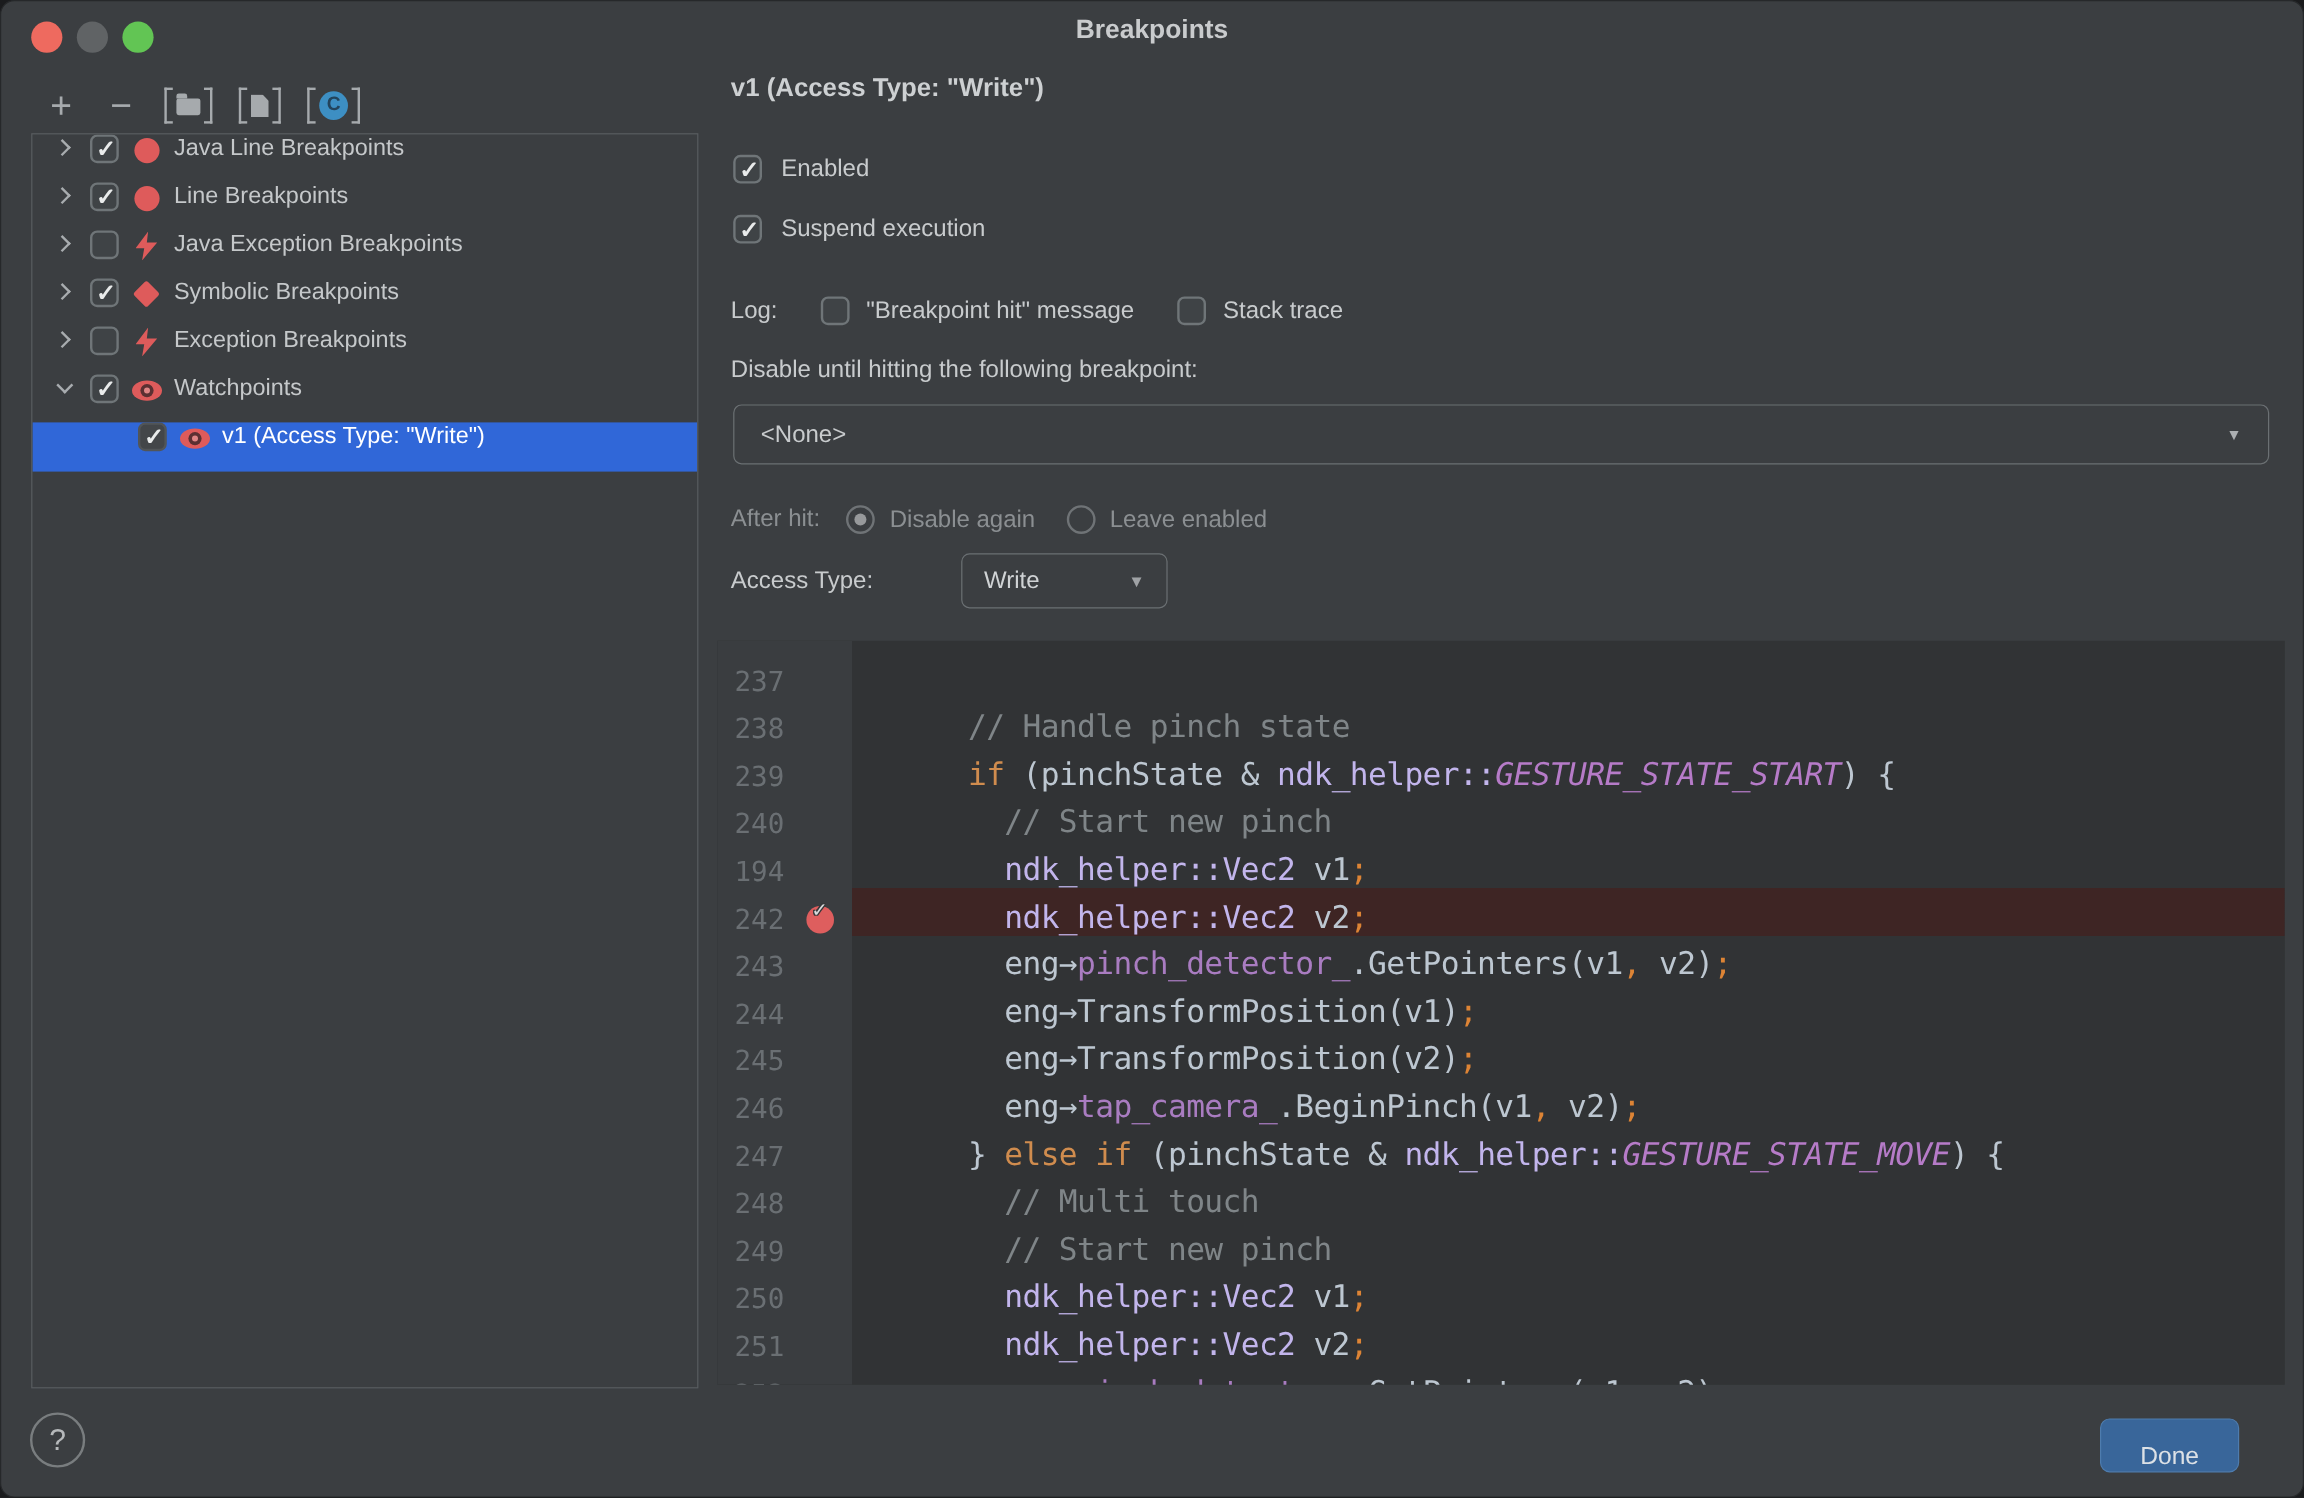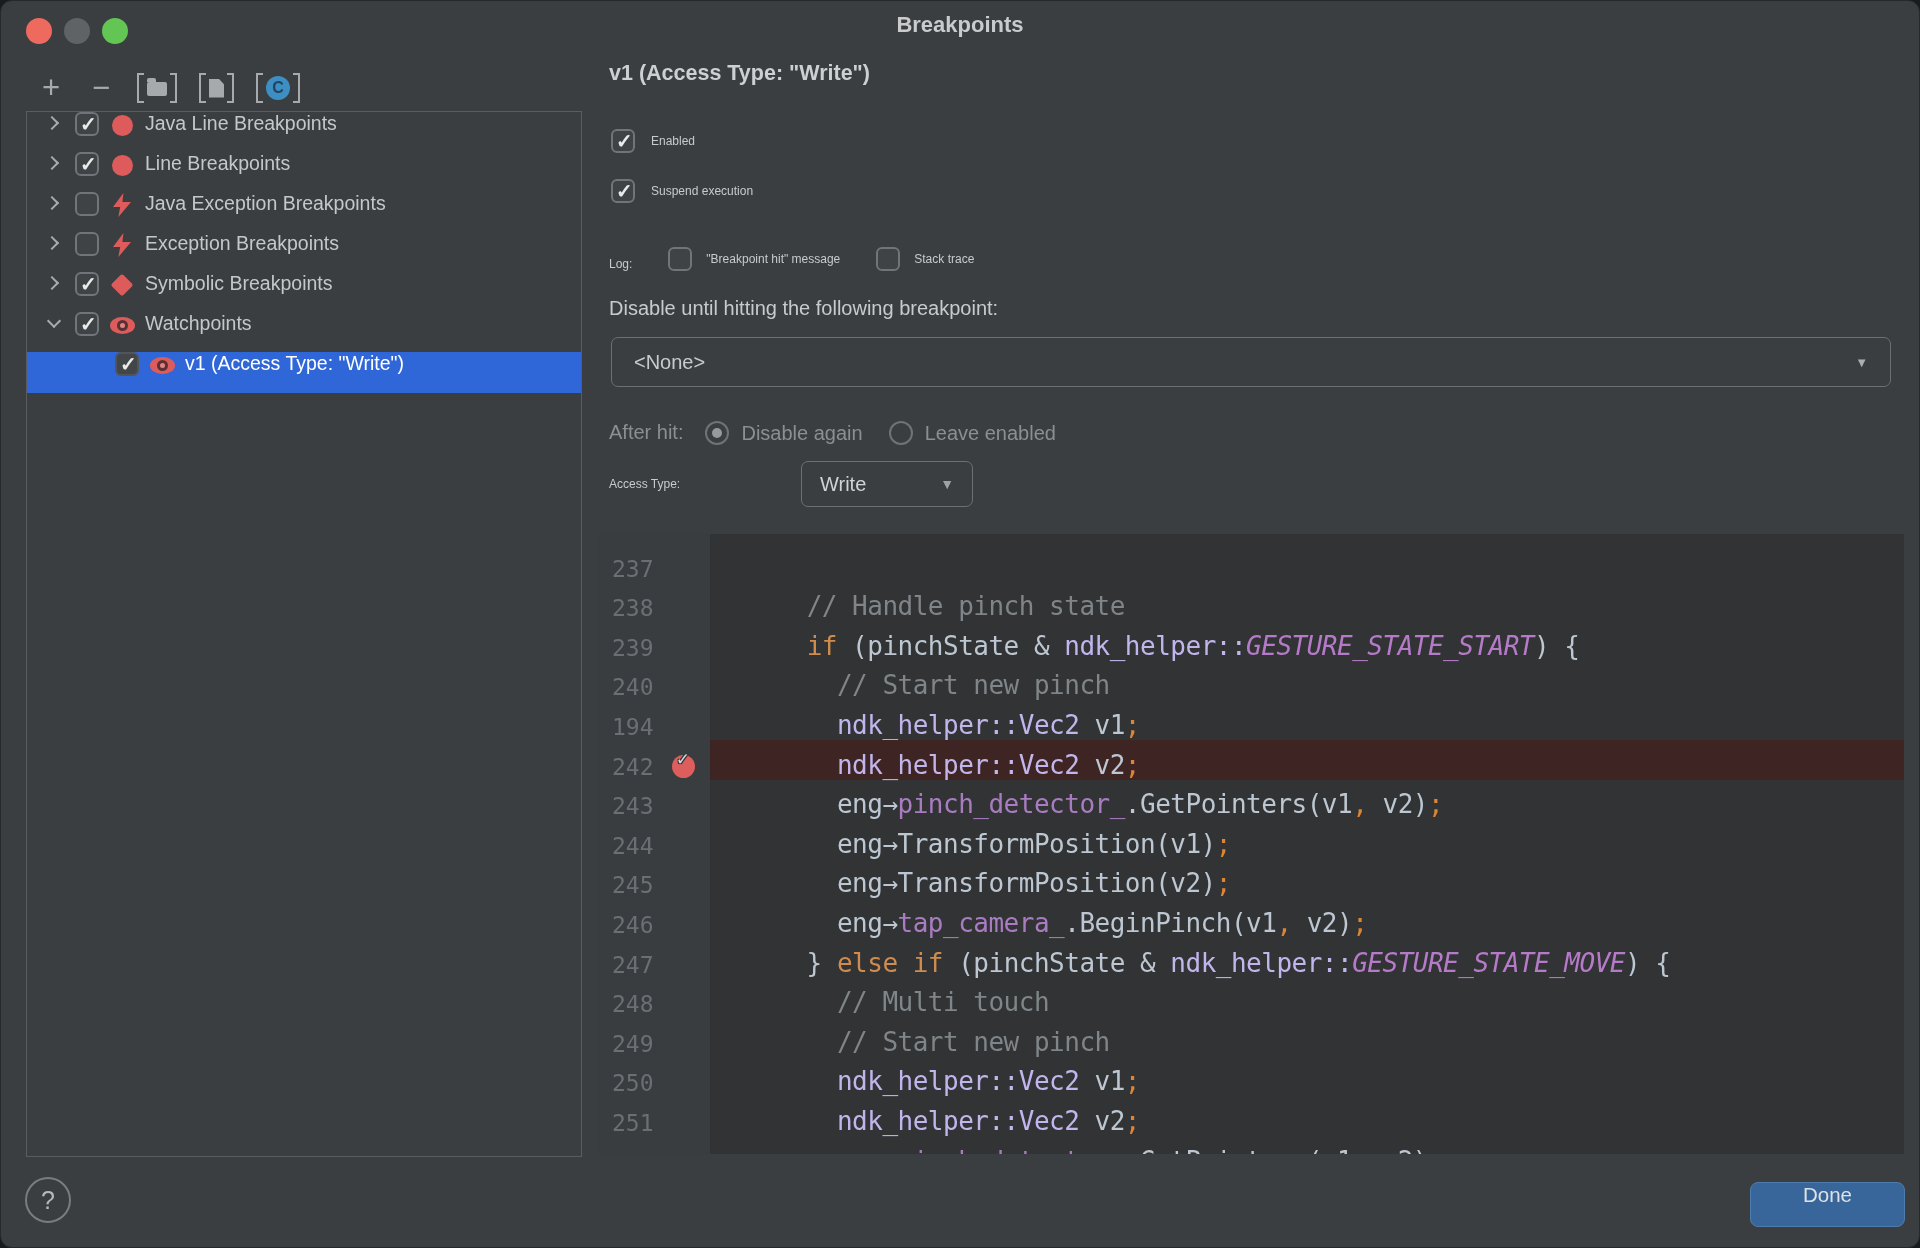--- a/index.html
+++ b/index.html
@@ -52,21 +52,21 @@
   .ic-diamond{width:16px;height:16px;background:#DE5B5B;transform:rotate(45deg);border-radius:2px;}
   .ic-eye{width:25px;height:17px;background:#DE5B5B;border-radius:50%;position:relative;}
   .ic-eye::before{content:"";position:absolute;left:7px;top:3px;width:11px;height:11px;border-radius:50%;background:#5b3032;}
   .ic-eye::after{content:"";position:absolute;left:10px;top:6px;width:5px;height:5px;border-radius:50%;background:#DE8585;}
   .tlabel{font-size:19.5px;color:#C5C8CA;white-space:nowrap;}
   
   .detail{position:absolute;left:608px;top:0;width:1295px;}
   .detail-title{position:absolute;top:60px;left:0;font-size:21.5px;font-weight:bold;color:#CDD0D2;white-space:nowrap;}
   .toggle-rows{position:absolute;top:128px;left:2px;display:flex;flex-direction:column;gap:26px;}
   .toggle-row{display:flex;align-items:center;gap:16px;}
-  .dlabel{font-size:12px;color:#C8CBCD;white-space:nowrap;}
+  .dlabel{font-size:20px;color:#C8CBCD;white-space:nowrap;}
   .row-log{position:absolute;top:246px;left:0;display:flex;align-items:flex-end;gap:20px;}
   .row-log .lead{margin-right:16px;}
   .log-opt{display:flex;align-items:center;gap:14px;margin-right:16px;}
   .row-disable-label{position:absolute;top:296px;left:0;font-size:20px;color:#C8CBCD;}
   .dropdown{position:absolute;top:336px;left:2px;width:1280px;height:50px;
     border:1.6px solid #6B7073;border-radius:7px;display:flex;align-items:center;
     padding:17px 22px;font-size:20px;color:#C8CBCD;}
   .caret{margin-left:auto;font-size:13px;color:#ACAFB2;}
   .row-afterhit{position:absolute;top:420px;left:0;display:flex;gap:12px;color:#8B8F92;font-size:20px;}
   .row-afterhit .lead{margin-right:10px;}
@@ -98,23 +98,23 @@
   .tk-kw{color:#D08C4E;}
   .tk-ns{color:#C2B5EC;}
   .tk-con{color:#B67BC8;font-style:italic;}
   .tk-fld{color:#A97CC1;}
   .tk-com{color:#7F8588;}
   .tk-pun{color:#DD8435;}
   
   .help-btn{position:absolute;left:24px;top:1176px;width:46px;height:46px;border-radius:50%;
     border:2px solid #797D7F;display:flex;align-items:center;justify-content:center;
     font-size:25px;color:#B6B9BB;}
-  .done-btn{position:absolute;left:1749px;top:1181px;width:155px;height:45px;
+  .done-btn{position:absolute;left:1749px;top:1181px;width:116px;height:45px;
     background:#39669A;border:1px solid #4E7CAE;border-radius:8px;
-    display:flex;align-items:flex-start;justify-content:center;
+    display:flex;align-items:flex-end;justify-content:center;
     font-size:20.5px;color:#DCE1E6;}
 </style>
 </head>
 <body>
 
 <div class="window">
 
   <div class="titlebar">
     <span class="tl red"></span>
     <span class="tl yellow"></span>
@@ -174,35 +174,35 @@
         <span class="cb"></span>
         <span class="icon-wrap">
           <span class="ic-lightning"></span>
         </span>
         <span class="tlabel">Java Exception Breakpoints</span>
       </div>
       <div class="trow">
         <span class="chev-wrap">
           <span class="chev right"></span>
         </span>
+        <span class="cb checked"></span>
+        <span class="icon-wrap">
+          <span class="ic-diamond"></span>
+        </span>
+        <span class="tlabel">Symbolic Breakpoints</span>
+      </div>
+      <div class="trow">
+        <span class="chev-wrap">
+          <span class="chev right"></span>
+        </span>
         <span class="cb"></span>
         <span class="icon-wrap">
           <span class="ic-lightning"></span>
         </span>
         <span class="tlabel">Exception Breakpoints</span>
-      </div>
-      <div class="trow">
-        <span class="chev-wrap">
-          <span class="chev right"></span>
-        </span>
-        <span class="cb checked"></span>
-        <span class="icon-wrap">
-          <span class="ic-diamond"></span>
-        </span>
-        <span class="tlabel">Symbolic Breakpoints</span>
       </div>
       <div class="trow">
         <span class="chev-wrap">
           <span class="chev down"></span>
         </span>
         <span class="cb checked"></span>
         <span class="icon-wrap">
           <span class="ic-eye"></span>
         </span>
         <span class="tlabel">Watchpoints</span>

